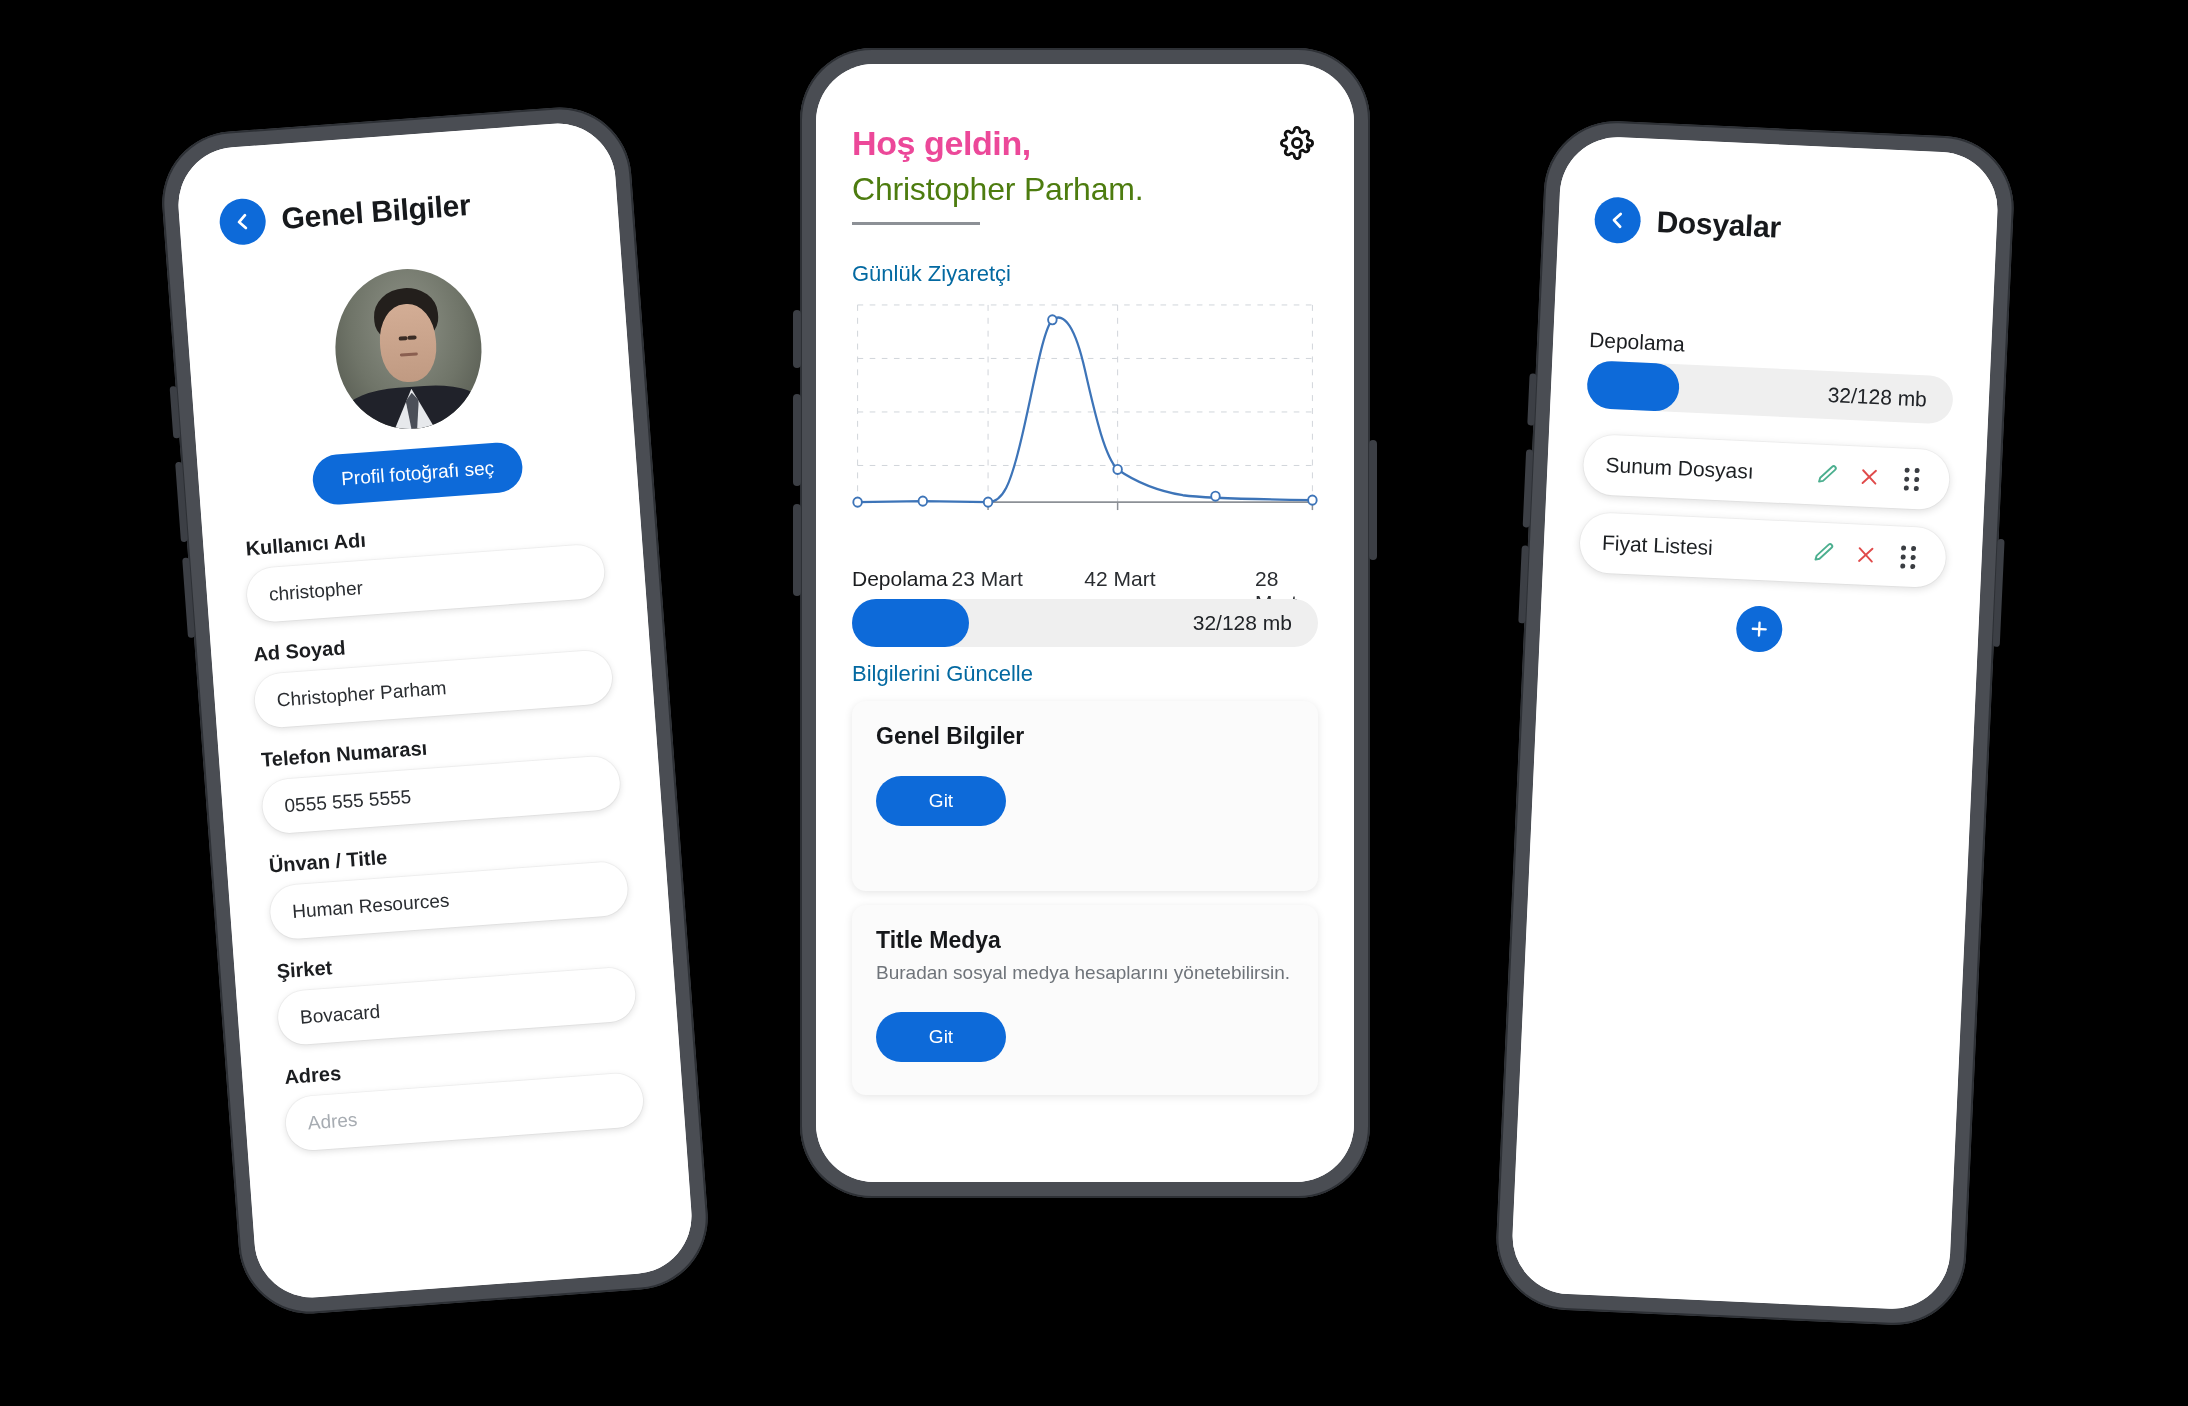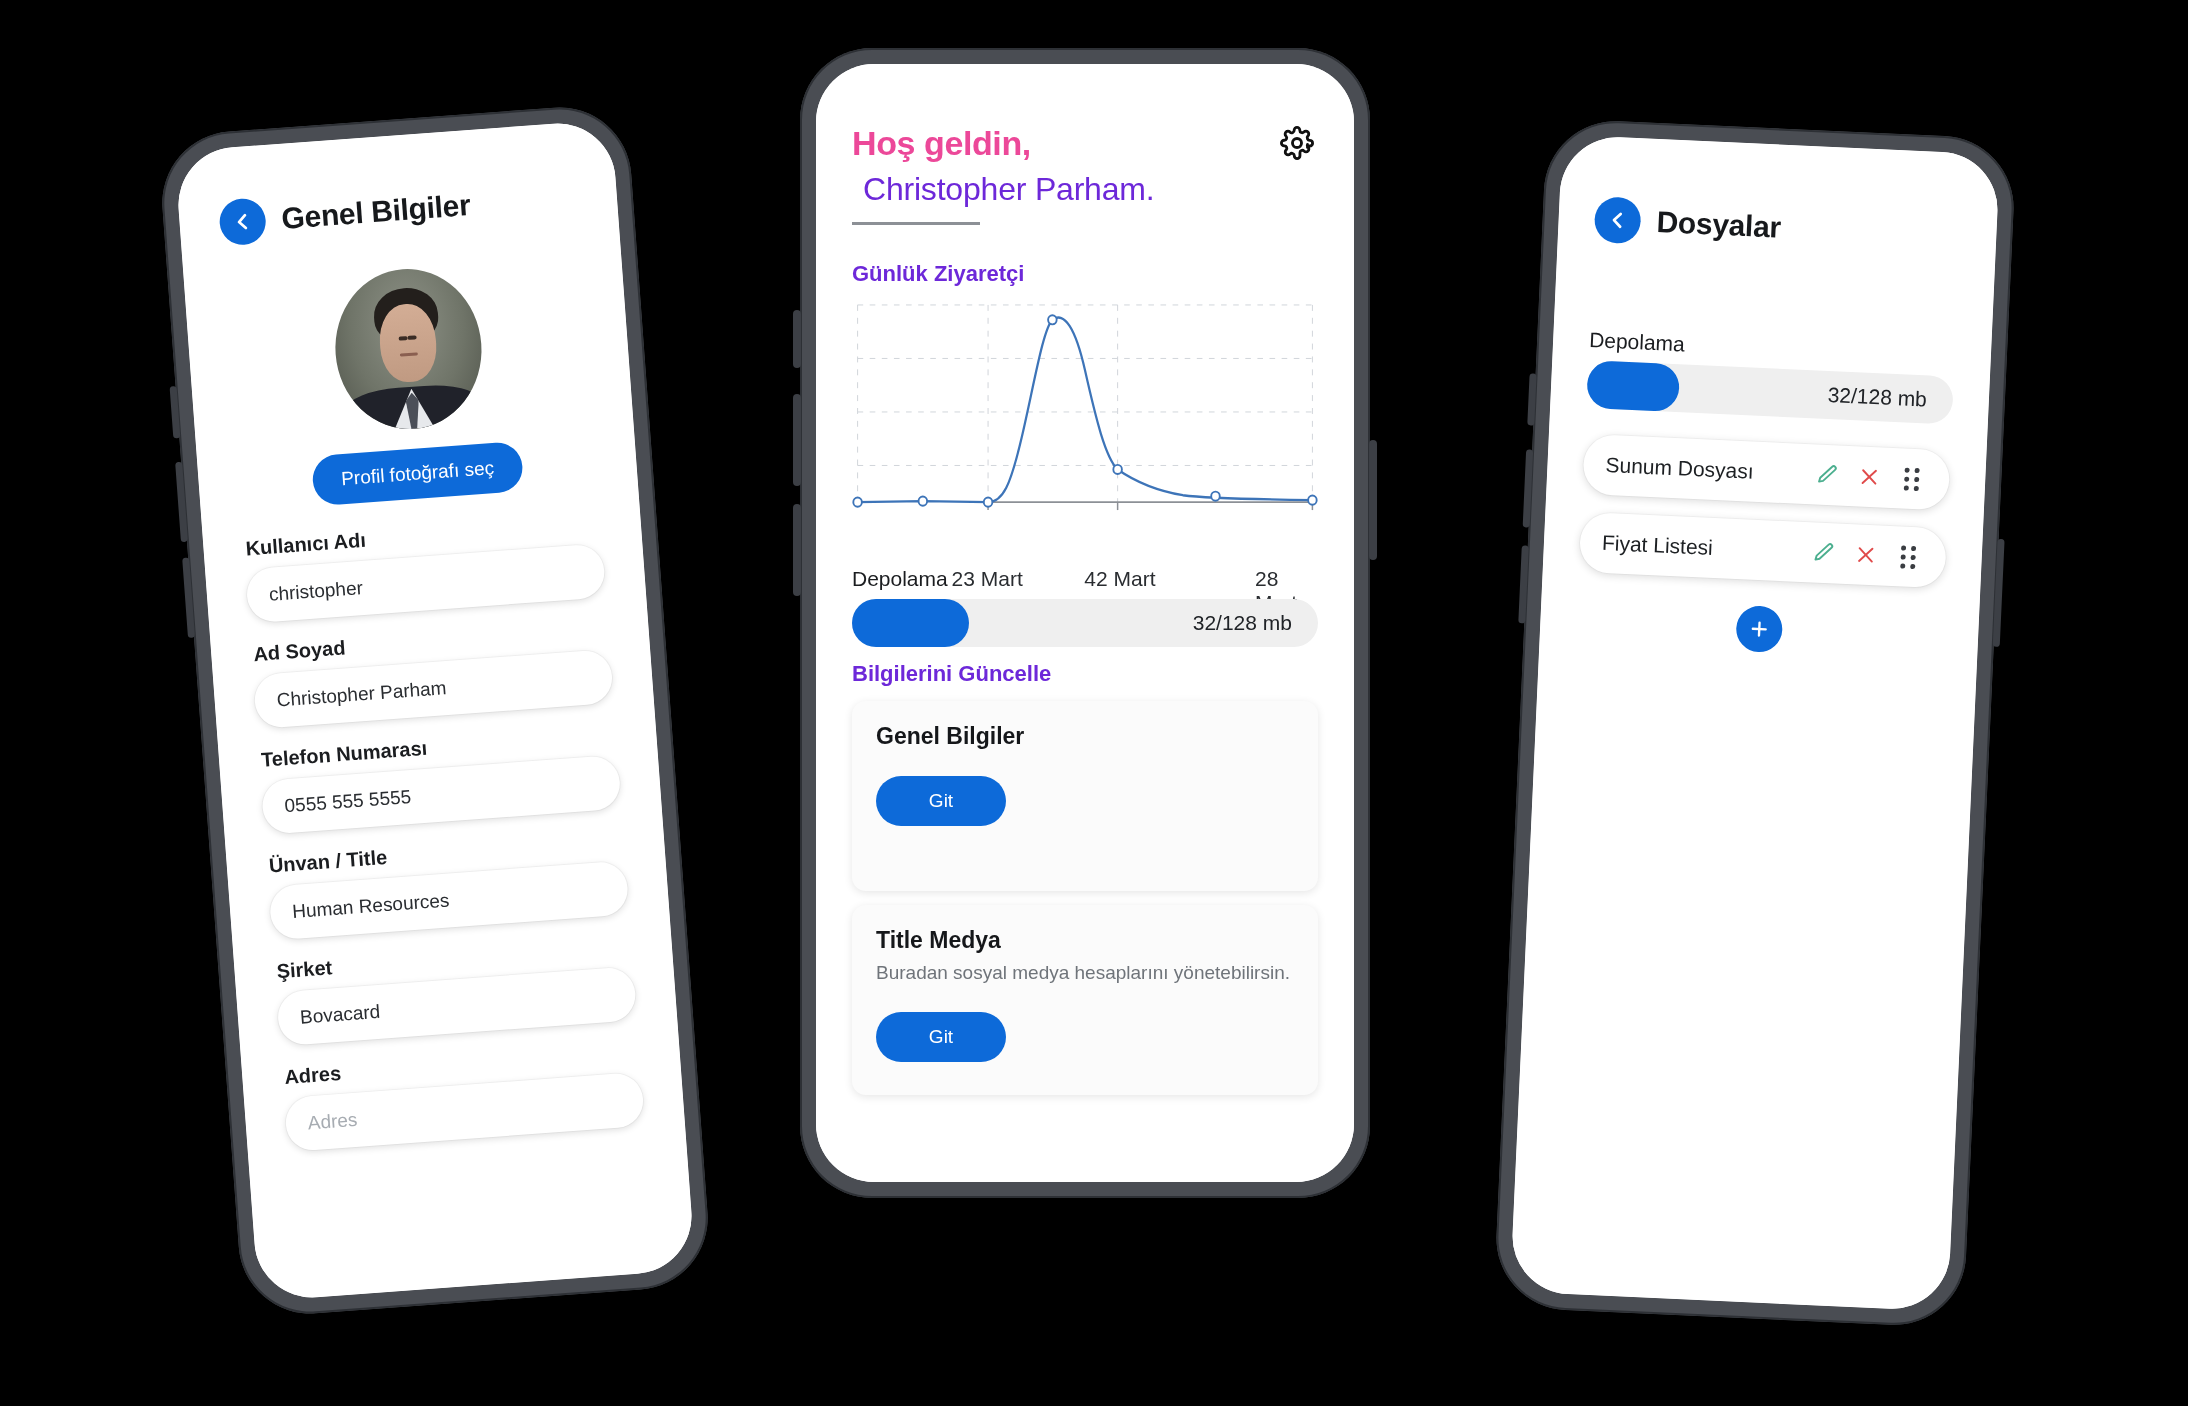--- a/index.html
+++ b/index.html
@@ -41,24 +41,24 @@
   .storage-label{font-size:21px;color:#1b1d20;margin-bottom:8px;font-weight:500;}
   .storage-bar{position:relative;height:48px;border-radius:24px;background:#efefef;
                display:flex;align-items:center;}
   .storage-fill{position:absolute;left:0;top:0;bottom:0;background:#0d6ad9;border-radius:24px;}
   .storage-text{position:absolute;right:26px;font-size:21px;color:#202327;font-weight:500;}
 
   
   #phone-mid .screen{padding:0;}
   .mid-pad{padding:60px 36px 0 36px;}
   .greet1{font-size:34px;font-weight:700;color:#ec4899;letter-spacing:-.4px;}
-  .greet2{font-size:32px;font-weight:400;color:#6d28d9;margin-top:8px;letter-spacing:-.2px;margin-left:11px;}
+  .greet2{font-size:32px;font-weight:400;color:#4d7c0f;margin-top:8px;letter-spacing:-.2px;}
   .greet-rule{width:128px;height:3px;background:#8c9096;margin-top:14px;}
   .gear{position:absolute;right:40px;top:62px;width:34px;height:34px;}
-  .sect-title{font-size:22px;color:#6d28d9;font-weight:700;}
+  .sect-title{font-size:22px;color:#0369a1;font-weight:400;}
 
   .chart-wrap{position:relative;width:100%;height:218px;margin-top:12px;}
   .chart-wrap svg{display:block;width:100%;height:100%;}
   .xlabels{display:flex;position:relative;height:30px;margin-top:2px;font-size:21px;color:#2a2d31;}
   .xlabels span{position:absolute;transform:translateX(-50%);margin-top:48px;}
 
   .card{background:#fbfbfb;border-radius:14px;box-shadow:0 2px 8px rgba(0,0,0,.10);
         padding:22px 24px 18px 24px;margin-top:14px;position:relative;}
   .card-title{font-size:23px;font-weight:600;color:#15171a;}
   .card-desc{font-size:19px;color:#6f747a;line-height:1.35;margin-top:6px;}

